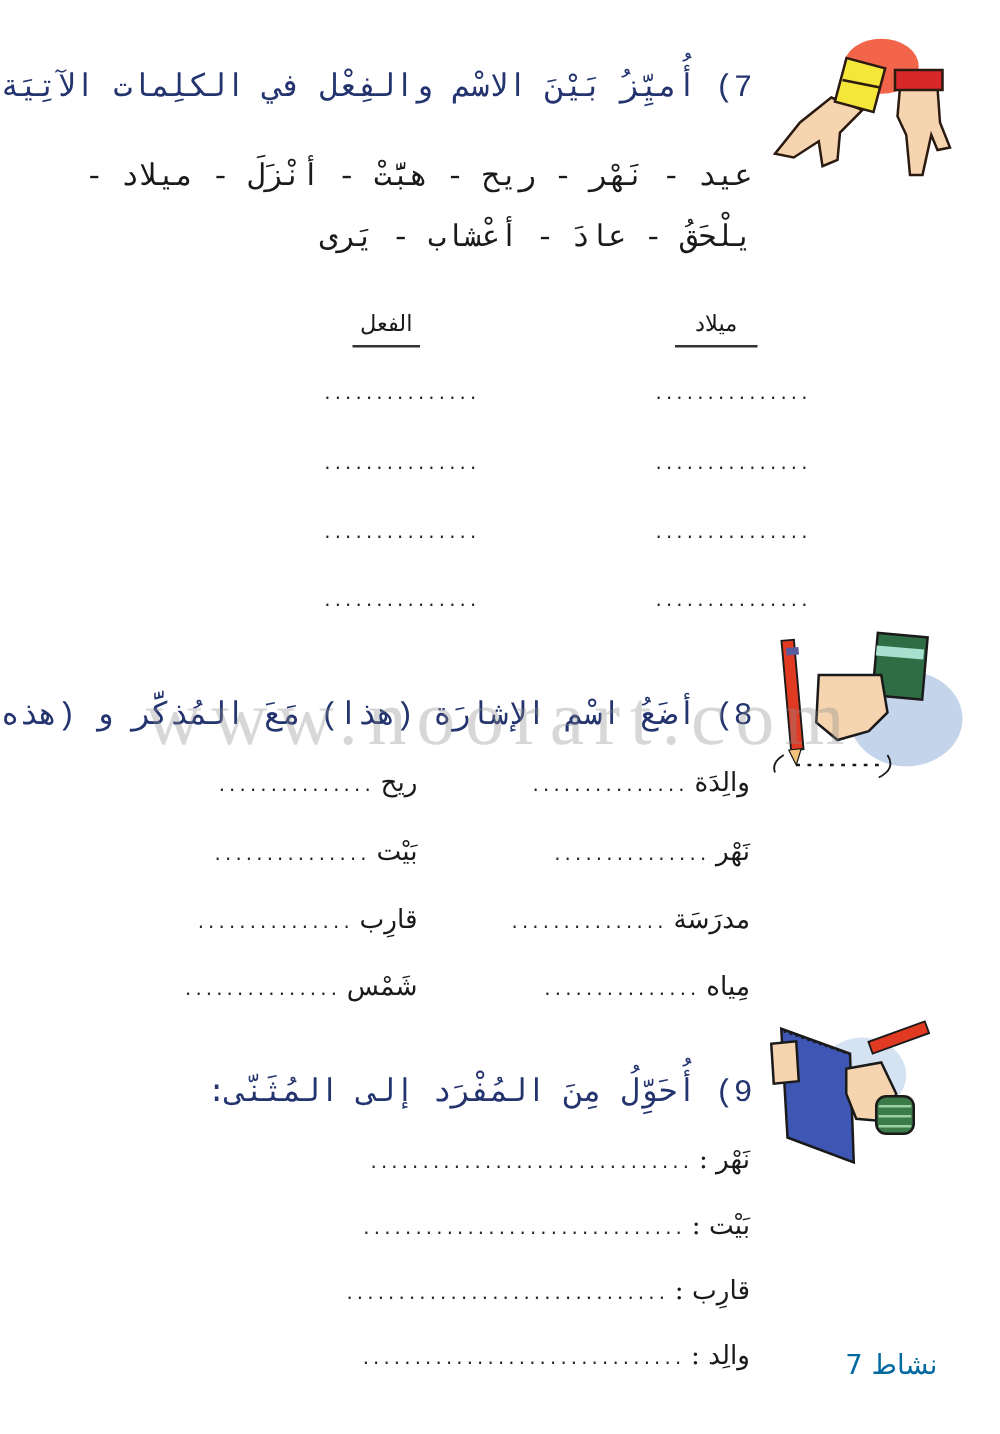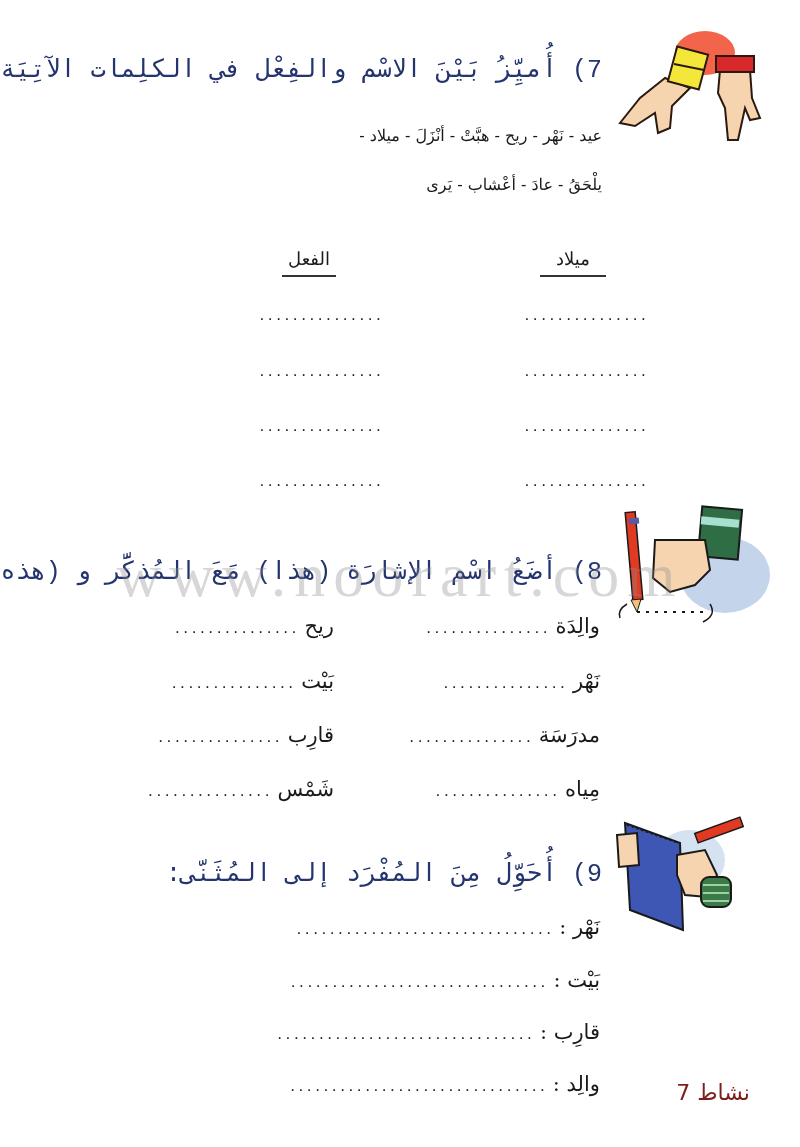--- a/index.html
+++ b/index.html
@@ -7,34 +7,34 @@
     width: 800px; height: 1147px; position: relative; overflow: hidden;
     font-family: "DejaVu Serif", "Liberation Serif", serif;
     color: #1a1a1a;
   }
   .abs { position: absolute; }
   .rtl { direction: rtl; unicode-bidi: embed; }
   .heading {
     color: #24346e; font-size: 25px; white-space: nowrap;
     font-family: Liberation Mono, monospace;
   }
-  .body-text { font-size: 16px; white-space: nowrap; }
+  .body-text { font-size: 24px; white-space: nowrap; font-family: Liberation Mono, monospace; }
   .col-head { font-size: 18px; text-align: center; }
   .col-underline { border-bottom: 2px solid #333; }
   .dots {
     font-family: "DejaVu Sans Mono", monospace;
     font-size: 13px; letter-spacing: 0.5px; color: #222; white-space: nowrap;
   }
   .row-item { display: flex; align-items: baseline; gap: 6px; white-space: nowrap; font-size: 21px; }
   .watermark {
     position: absolute; left: 0; top: 540px; width: 800px; height: 70px;
     font-family: Liberation Serif, serif; font-size: 62px; color: rgba(140,140,140,0.35);
     letter-spacing: 8px; text-align: center; line-height: 70px; pointer-events: none;
   }
-  .footer-label { color: #7f1d1d; font-size: 22px; font-family: "DejaVu Sans", sans-serif; }
+  .footer-label { color: #0369a1; font-size: 22px; font-family: "DejaVu Sans", sans-serif; }
 </style>
 </head>
 <body>
 
 <div class="abs" style="left:610px; top:28px; width:180px; height:115px;">
   <svg width="180" height="115" viewBox="0 0 180 115">
     <ellipse cx="95" cy="25" rx="30" ry="22" fill="#f04a2a" opacity="0.85"></ellipse>
 
     <path d="M55 50 L30 70 L10 95 L25 98 L45 85 L48 105 L60 100 L62 78 L80 60 Z" fill="#f6d4b0" stroke="#2a1a10" stroke-width="2"></path>
     <rect x="62" y="22" width="32" height="36" fill="#f5e63a" stroke="#2a1a10" stroke-width="2" transform="rotate(15 78 40)"></rect>

